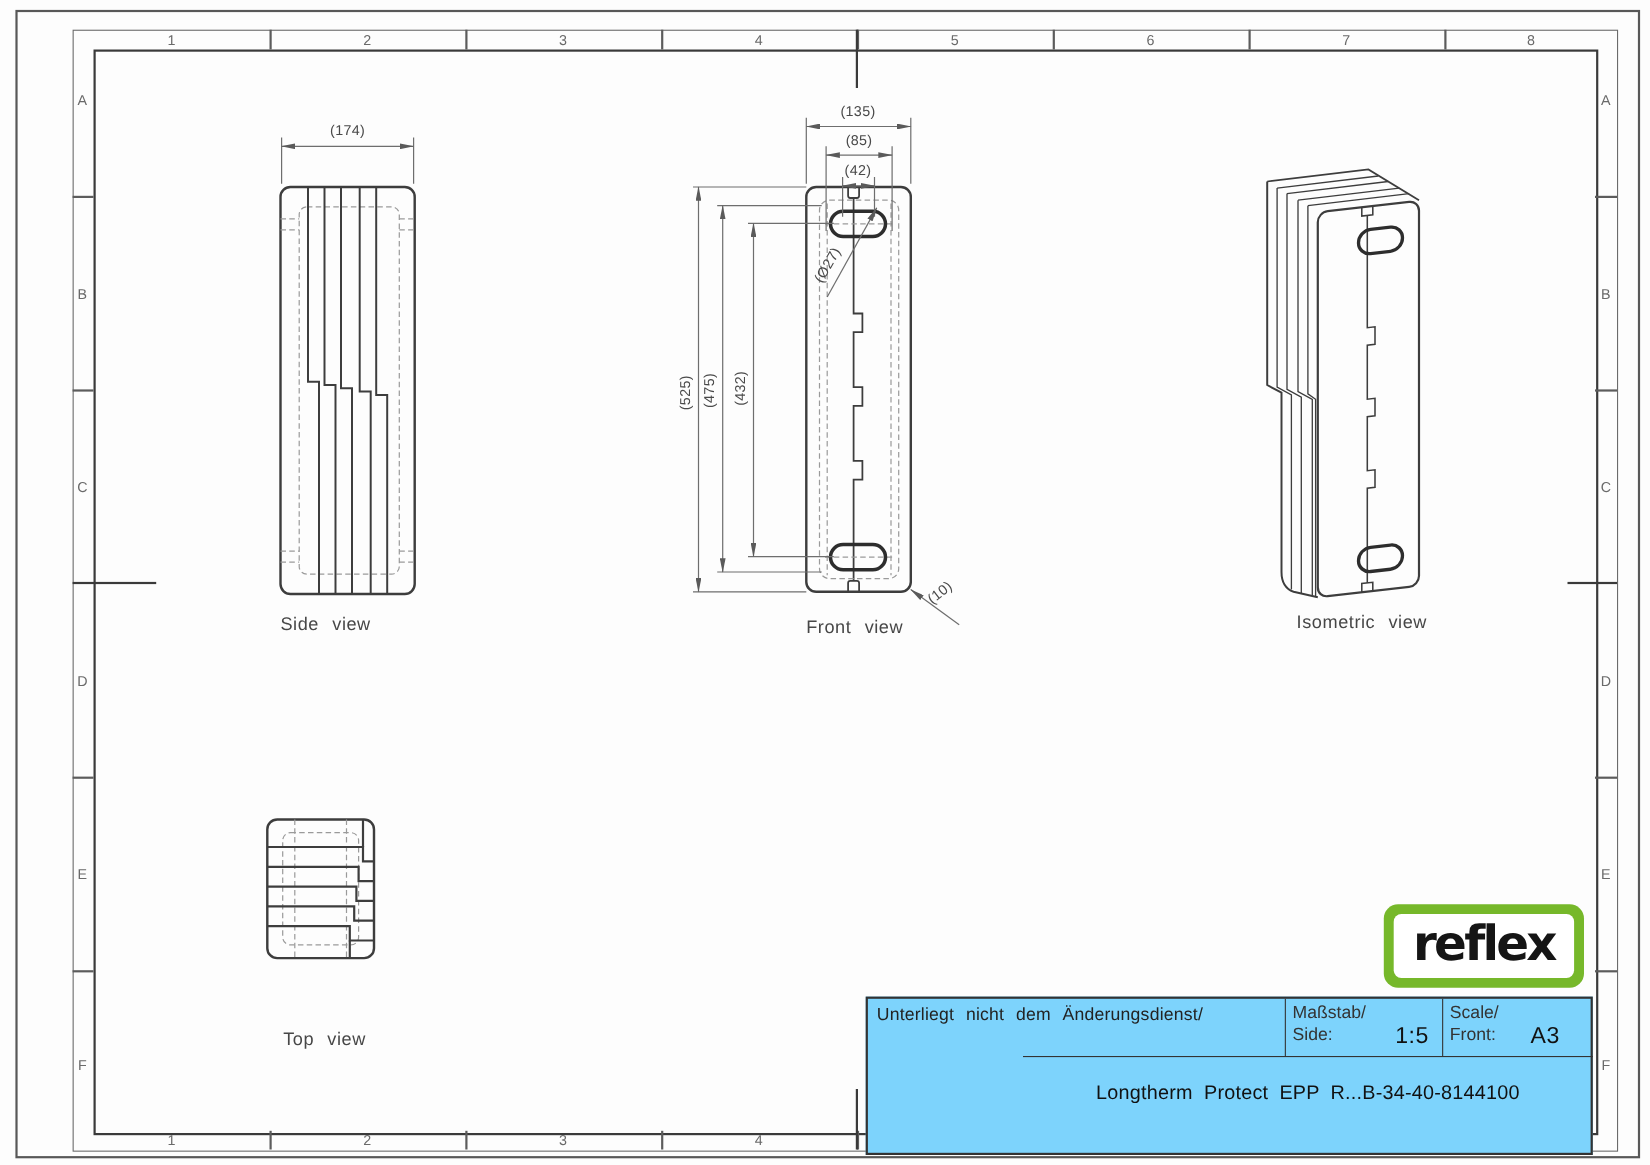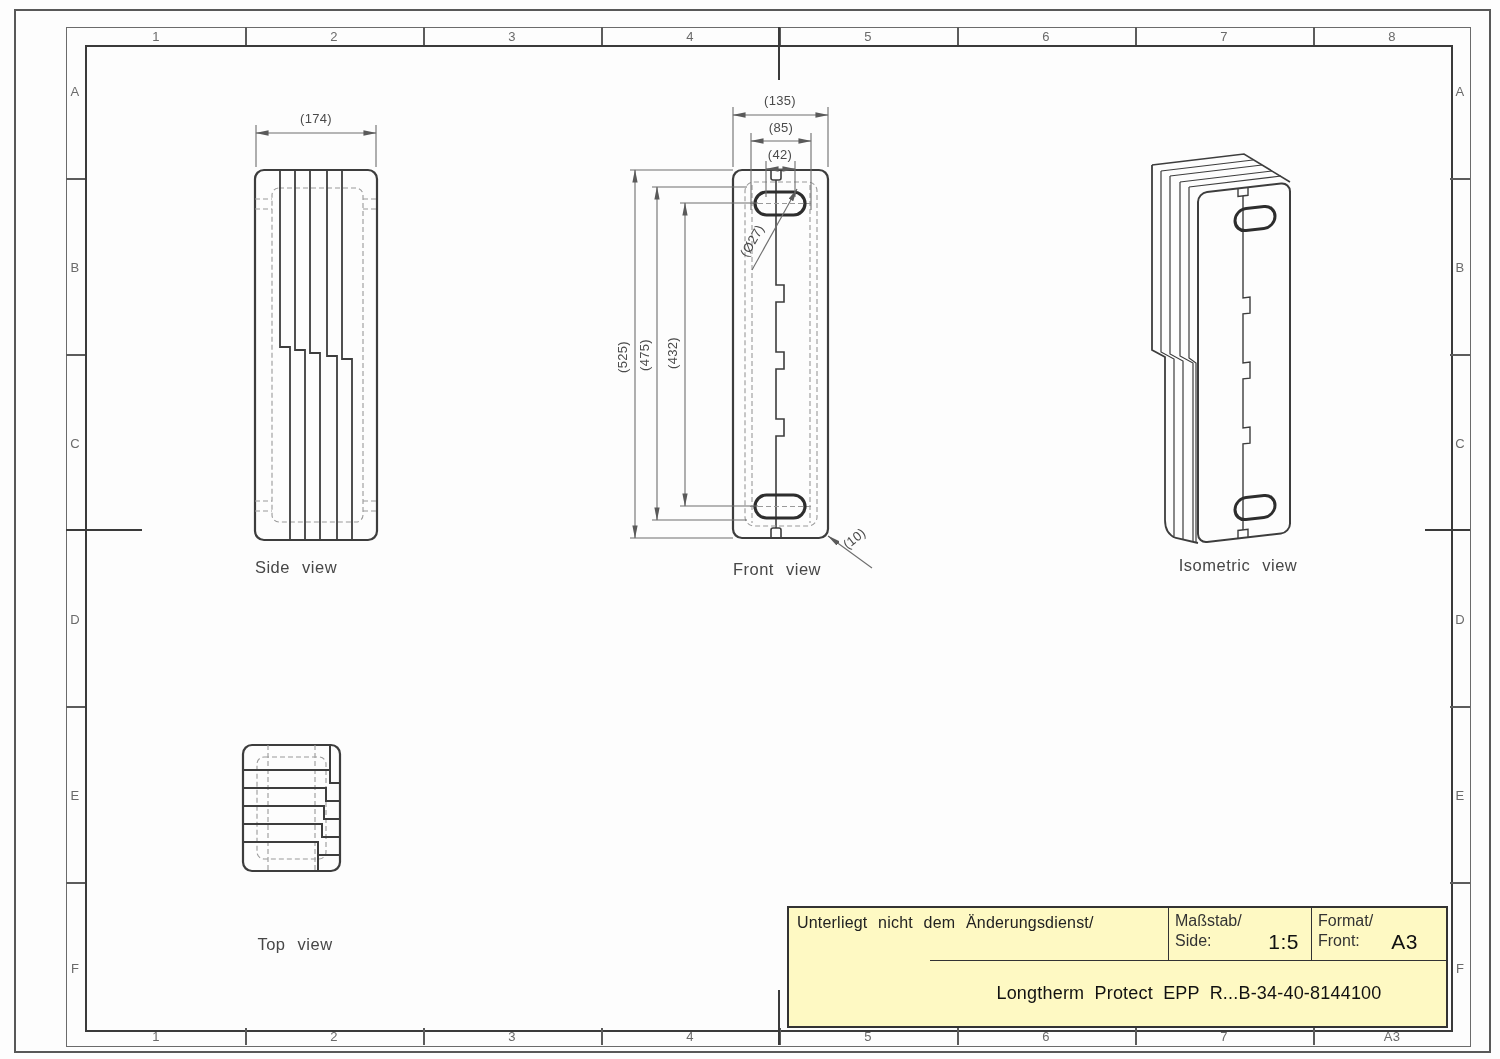--- a/index.html
+++ b/index.html
@@ -7,21 +7,21 @@
         font-family:"Liberation Sans",sans-serif;}
   
   .outer-rect{position:absolute;left:14px;top:9px;width:1473px;height:1040px;border:2px solid #585858;}
   .band-rect{position:absolute;left:66px;top:27px;width:1403px;height:1018px;border:1px solid #6b6b6b;}
   .inner-rect{position:absolute;left:85px;top:45px;width:1364px;height:983px;border:2.5px solid #3a3a3a;}
   .flab{position:absolute;transform:translate(-50%,-50%);font-size:13px;color:#6a6a6a;letter-spacing:.3px;}
   .vsep{position:absolute;width:1.5px;background:#5c5c5c;}
   .hsep{position:absolute;height:1.5px;background:#5c5c5c;}
   .tick{position:absolute;background:#3a3a3a;}
   
-  .tblock{position:absolute;left:787px;top:906px;width:661px;height:122px;border:2px solid #333;background:#fef9c3;box-sizing:border-box;color:#222;}
+  .tblock{position:absolute;left:787px;top:906px;width:661px;height:144px;border:2px solid #333;background:#7dd3fc;box-sizing:border-box;color:#222;}
   .tb-cell{position:absolute;box-sizing:border-box;}
   .tb-note{left:0;top:0;width:380px;height:52px;border-right:1.5px solid #333;padding:4px 8px;font-size:16px;line-height:1.35;word-spacing:6px;letter-spacing:.2px;}
   .tb-scale{left:380px;top:0;width:143px;height:52px;border-right:1.5px solid #333;}
   .tb-format{left:523px;top:0;width:136px;height:52px;}
   .tb-rev{left:0;top:52px;width:141px;height:66px;border-top:1.5px solid #333;border-right:1.5px solid #333;}
   .tb-title{left:141px;top:52px;width:518px;height:66px;border-top:1.5px solid #333;display:flex;align-items:center;justify-content:center;}
   .small-lab{font-size:16px;color:#333;line-height:1.25;padding:3px 0 0 6px;}
   .big-val{position:absolute;font-size:21px;color:#111;letter-spacing:.5px;}
   .rev-date{position:absolute;left:0;width:100%;text-align:center;top:28px;font-size:19px;letter-spacing:.5px;}
   .part-title{font-size:18px;letter-spacing:.2px;word-spacing:5px;color:#111;}
@@ -217,24 +217,29 @@
     </div>
     <div class="tb-cell tb-scale">
       <div class="small-lab">
         <div>Maßstab/</div>
         <div>Side:</div>
       </div>
       <span class="big-val" style="right:12px;bottom:6px">1:5</span>
     </div>
     <div class="tb-cell tb-format">
       <div class="small-lab">
-        <div>Format/</div>
+        <div>Scale/</div>
         <div>Front:</div>
       </div>
       <span class="big-val" style="right:30px;bottom:6px">A3</span>
     </div>
     <div class="tb-cell tb-title">
       <span class="part-title">Longtherm Protect EPP R...B-34-40-8144100</span>
     </div>
   </div>
 
+  <div class="logo">
+    <div class="logo-inner">
+      <span class="logo-text">reflex</span>
+    </div>
+  </div>
 
 </div>
 
 </body></html>

